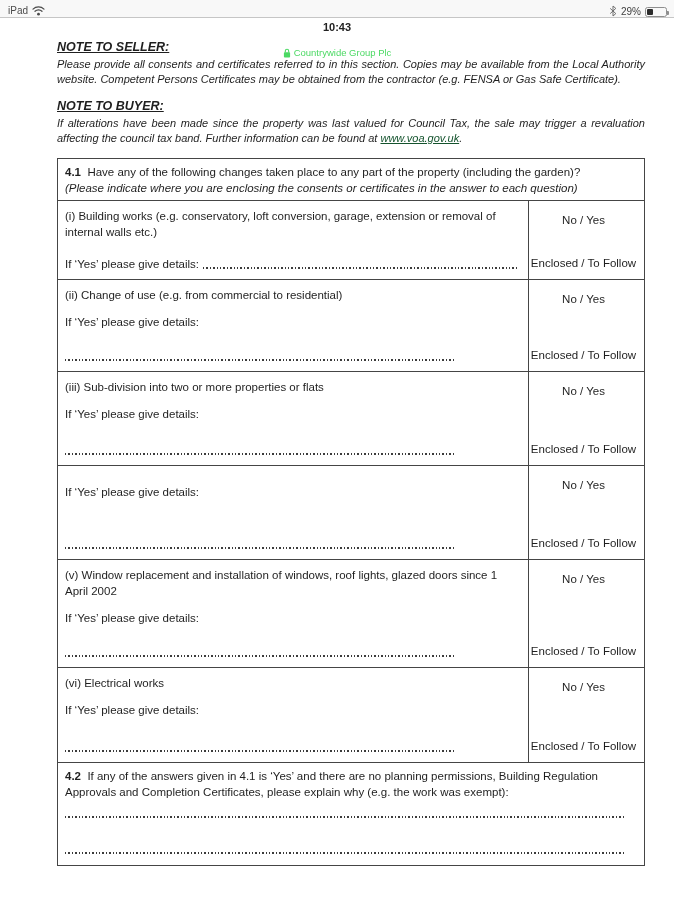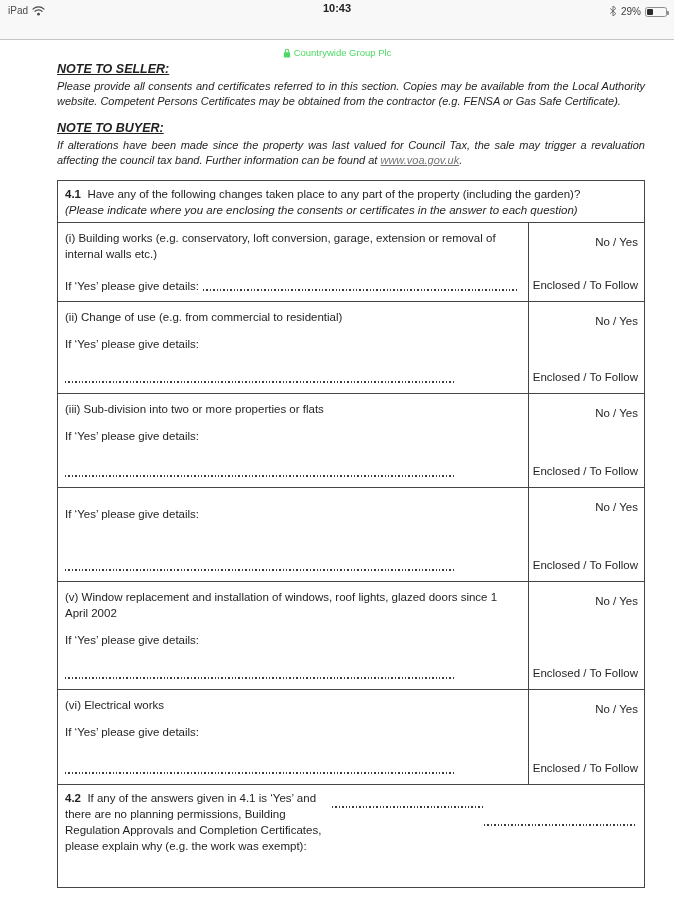--- a/index.html
+++ b/index.html
@@ -8,32 +8,32 @@
     height: 900px;
     background: #ffffff;
     font-family: "Liberation Sans", sans-serif;
     color: #1f1f1f;
     overflow: hidden;
   }
 
   
   .statusbar {
     position: relative;
-    height: 40px;
+    height: 18px;
     background: #f8f8f8;
     border-bottom: 1px solid #c6c6c6;
     font-size: 10px;
     color: #4a4a4a;
   }
   .sb-left {
     position: absolute; left: 8px; top: 5px;
     display: flex; align-items: center; gap: 4px;
   }
   .sb-time {
-    position: absolute; top: 2px; left: 0; right: 0;
+    position: absolute; top: 21px; left: 0; right: 0;
     text-align: center;
     font-size: 11px; font-weight: bold; color: #222;
   }
   .sb-carrier {
     position: absolute; top: 15px; left: 0; right: 0;
     display: flex; justify-content: center; align-items: center; gap: 3px;
     font-size: 9.5px;
     margin-top: 32px;
   }
   .sb-carrier span { color: #4cd964; }
@@ -67,21 +67,21 @@
     text-decoration: underline;
     margin-bottom: 3px;
   }
   .note-body {
     font-size: 11px; font-style: italic;
     line-height: 15px;
     text-align: justify;
     margin-bottom: 12px;
   }
   .note-body a {
-    color: #737373; text-decoration: underline; font-style: italic;
+    color: #14532d; text-decoration: underline; font-style: italic;
   }
 
   .table41 {
     width: 588px;
     border: 1px solid #454545;
     margin-top: 0;
     font-size: 11.5px;
     line-height: 16px;
   }
   .thead { padding: 5px 7px 4px 7px; }
@@ -91,21 +91,21 @@
   .qrow { display: flex; border-top: 1px solid #454545; }
   .cell-q {
     flex: 1;
     padding: 7px 8px 7px 7px;
     display: flex; flex-direction: column;
   }
   .cell-a {
     width: 116px;
     border-left: 1px solid #454545;
     display: flex; flex-direction: column; justify-content: space-between;
-    text-align: right;
+    text-align: center;
     padding: 11px 6px 8px 0;
   }
   .h-i   { min-height: 79px; }
   .h-ii  { min-height: 92px; }
   .h-iii { min-height: 94px; }
   .h-iv  { min-height: 94px; }
   .h-v   { min-height: 108px; }
   .h-vi  { min-height: 95px; }
 
   .q-details { margin-top: 11px; }
@@ -119,21 +119,21 @@
     flex: 1; height: 2px;
     align-self: flex-end;
     margin: 0 2px 3px 4px;
     background: repeating-linear-gradient(90deg, #3b3b3b 0 1.4px, transparent 1.4px 3.4px);
   }
 
   .row42 {
     border-top: 1px solid #454545;
     min-height: 103px;
     padding: 5px 7px 10px 7px;
-    display: flex; flex-direction: row;
+    display: flex; flex-direction: column;
   }
   .row42 .q-num { font-weight: bold; }
   .dotline-wide {
     height: 2px; width: 98%;
     background: repeating-linear-gradient(90deg, #3b3b3b 0 1.4px, transparent 1.4px 3.4px);
   }
   .dl-1 { margin-top: 16px; }
   .dl-2 { margin-top: 34px; }
 
   .icon { display: inline-block; line-height: 0; }

